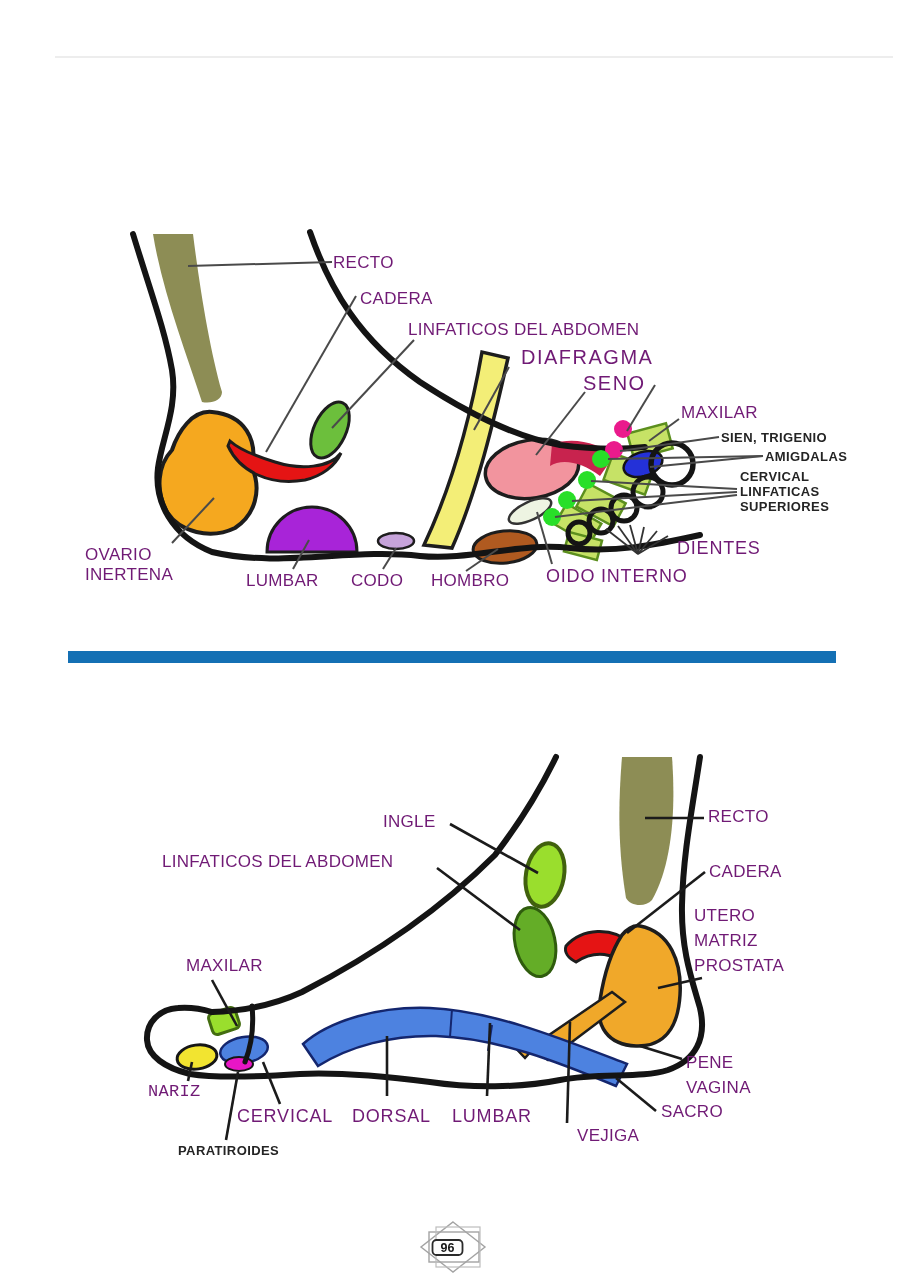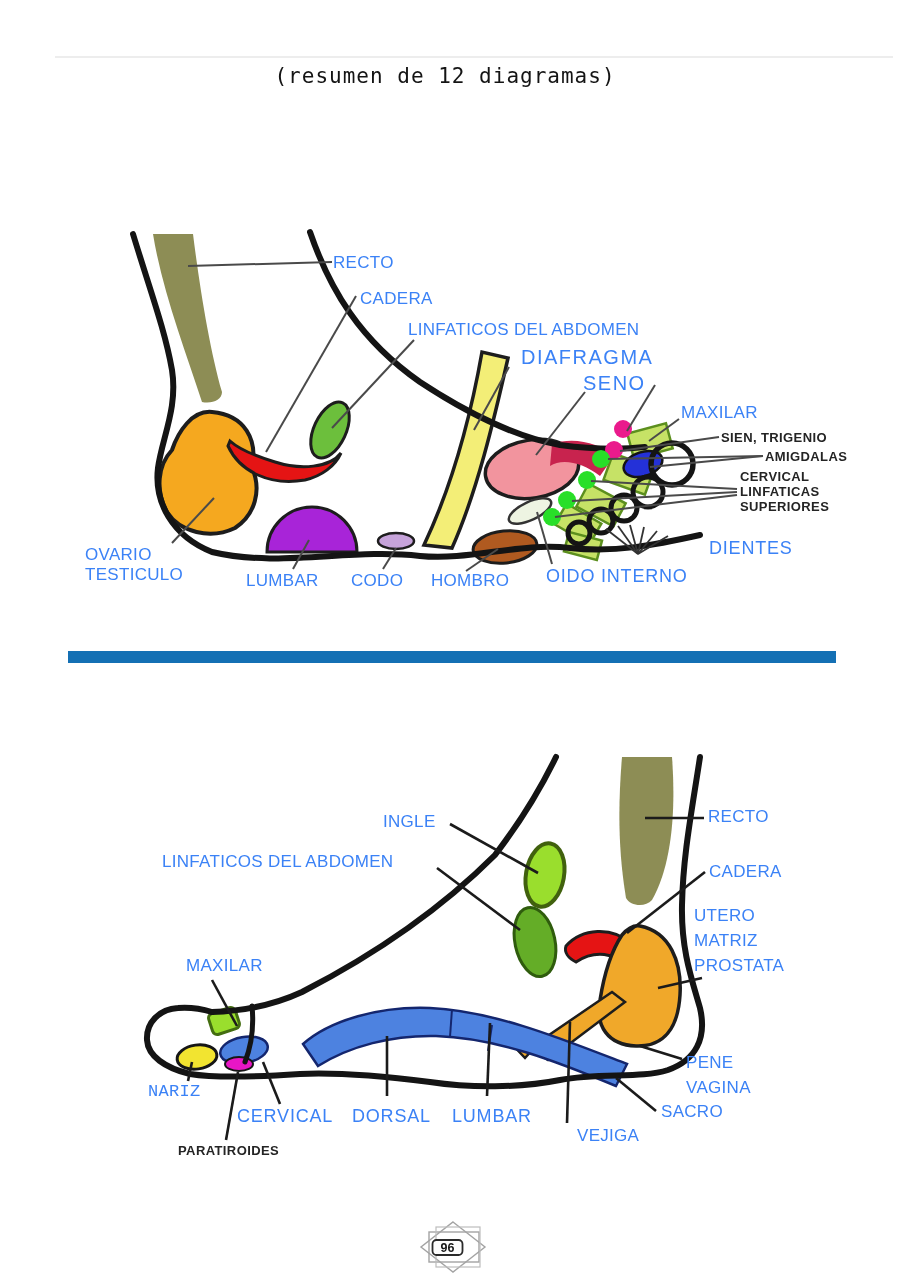--- a/index.html
+++ b/index.html
@@ -6,21 +6,21 @@
   .page{position:relative;width:906px;height:1280px;background:#ffffff;overflow:hidden;
         font-family:"Liberation Sans",sans-serif;}
   svg.art{position:absolute;left:0;top:0;z-index:1;}
   .header-note{position:absolute;top:64px;left:0;width:890px;text-align:center;z-index:2;
         font-family:"DejaVu Sans Mono",monospace;font-size:21px;color:#141414;letter-spacing:1px;}
   .title{position:absolute;z-index:2;font-family:"DejaVu Serif",serif;font-weight:bold;
         font-size:36px;color:#121212;letter-spacing:3px;white-space:nowrap;
         text-shadow:0.8px 0 currentColor,-0.8px 0 currentColor,0 0.5px currentColor;}
   .t1{left:168px;top:162px;}
   .t2{left:172px;top:704px;}
-  .lbl{position:absolute;z-index:3;color:#3b82f6;font-size:17px;line-height:1.18;
+  .lbl{position:absolute;z-index:3;color:#701a75;font-size:17px;line-height:1.18;
         white-space:nowrap;letter-spacing:0.3px;}
   .lg{font-size:20px;letter-spacing:1.5px;margin-left:16px;}
   .md2{font-size:18px;letter-spacing:0.8px;}
   .smb{font-size:13px;font-weight:bold;color:#242424;letter-spacing:0.4px;line-height:1.16;}
   .right{text-align:right;}
   .lh25{line-height:25px;}
   .lh20{line-height:20px;}
   .ornament{position:absolute;left:415px;top:1215px;z-index:2;}
 </style>
 </head>
@@ -158,43 +158,42 @@
         <line x1="387" y1="1036" x2="387" y2="1096"></line>
         <line x1="490" y1="1023" x2="487" y2="1096"></line>
         <line x1="570" y1="1022" x2="567" y2="1123"></line>
         <line x1="616" y1="1078" x2="656" y2="1111"></line>
         <line x1="640" y1="1046" x2="682" y2="1059"></line>
         <line x1="238" y1="1072" x2="226" y2="1140"></line>
       </g>
     </g>
   </svg>
 
-  <div class="header-note">(resumen de 12 diagramas)</div>
 
   <div class="lbl" style="left:333px;top:253px;">RECTO</div>
   <div class="lbl" style="left:360px;top:289px;">CADERA</div>
   <div class="lbl" style="left:408px;top:320px;">LINFATICOS DEL ABDOMEN</div>
   <div class="lbl lg" style="left:505px;top:346px;">DIAFRAGMA</div>
   <div class="lbl lg" style="left:567px;top:372px;">SENO</div>
   <div class="lbl" style="left:681px;top:403px;">MAXILAR</div>
   <div class="lbl smb" style="left:721px;top:430px;">SIEN, TRIGENIO</div>
   <div class="lbl smb" style="left:765px;top:449px;">AMIGDALAS</div>
   <div class="lbl smb" style="left:740px;top:469px;">
     <div>CERVICAL</div>
     <div>LINFATICAS</div>
     <div>SUPERIORES</div>
   </div>
-  <div class="lbl md2" style="left:677px;top:538px;margin-left:32px;">DIENTES</div>
+  <div class="lbl md2" style="left:677px;top:538px;">DIENTES</div>
   <div class="lbl md2" style="left:546px;top:566px;">OIDO INTERNO</div>
   <div class="lbl" style="left:431px;top:571px;">HOMBRO</div>
   <div class="lbl" style="left:351px;top:571px;">CODO</div>
   <div class="lbl" style="left:246px;top:571px;">LUMBAR</div>
   <div class="lbl lh20" style="left:85px;top:545px;">
     <div>OVARIO</div>
-    <div>TESTICULO</div>
+    <div>INERTENA</div>
   </div>
 
   <div class="lbl" style="left:383px;top:812px;">INGLE</div>
   <div class="lbl" style="left:162px;top:852px;">LINFATICOS DEL ABDOMEN</div>
   <div class="lbl" style="left:708px;top:807px;">RECTO</div>
   <div class="lbl" style="left:709px;top:862px;">CADERA</div>
   <div class="lbl lh25" style="left:694px;top:903px;">
     <div>UTERO</div>
     <div>MATRIZ</div>
     <div>PROSTATA</div>

